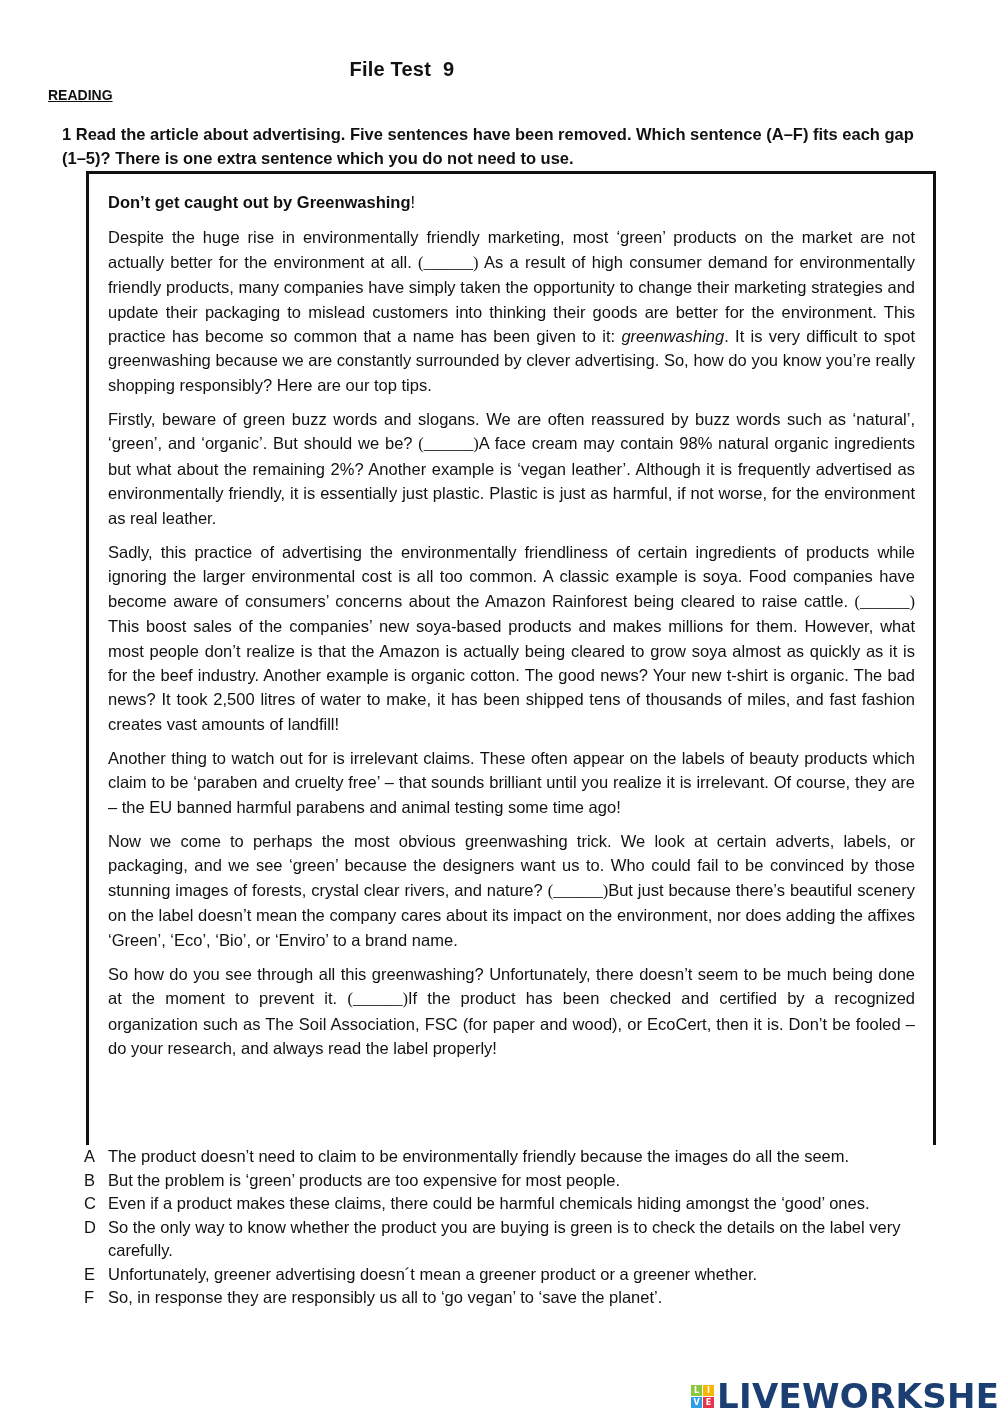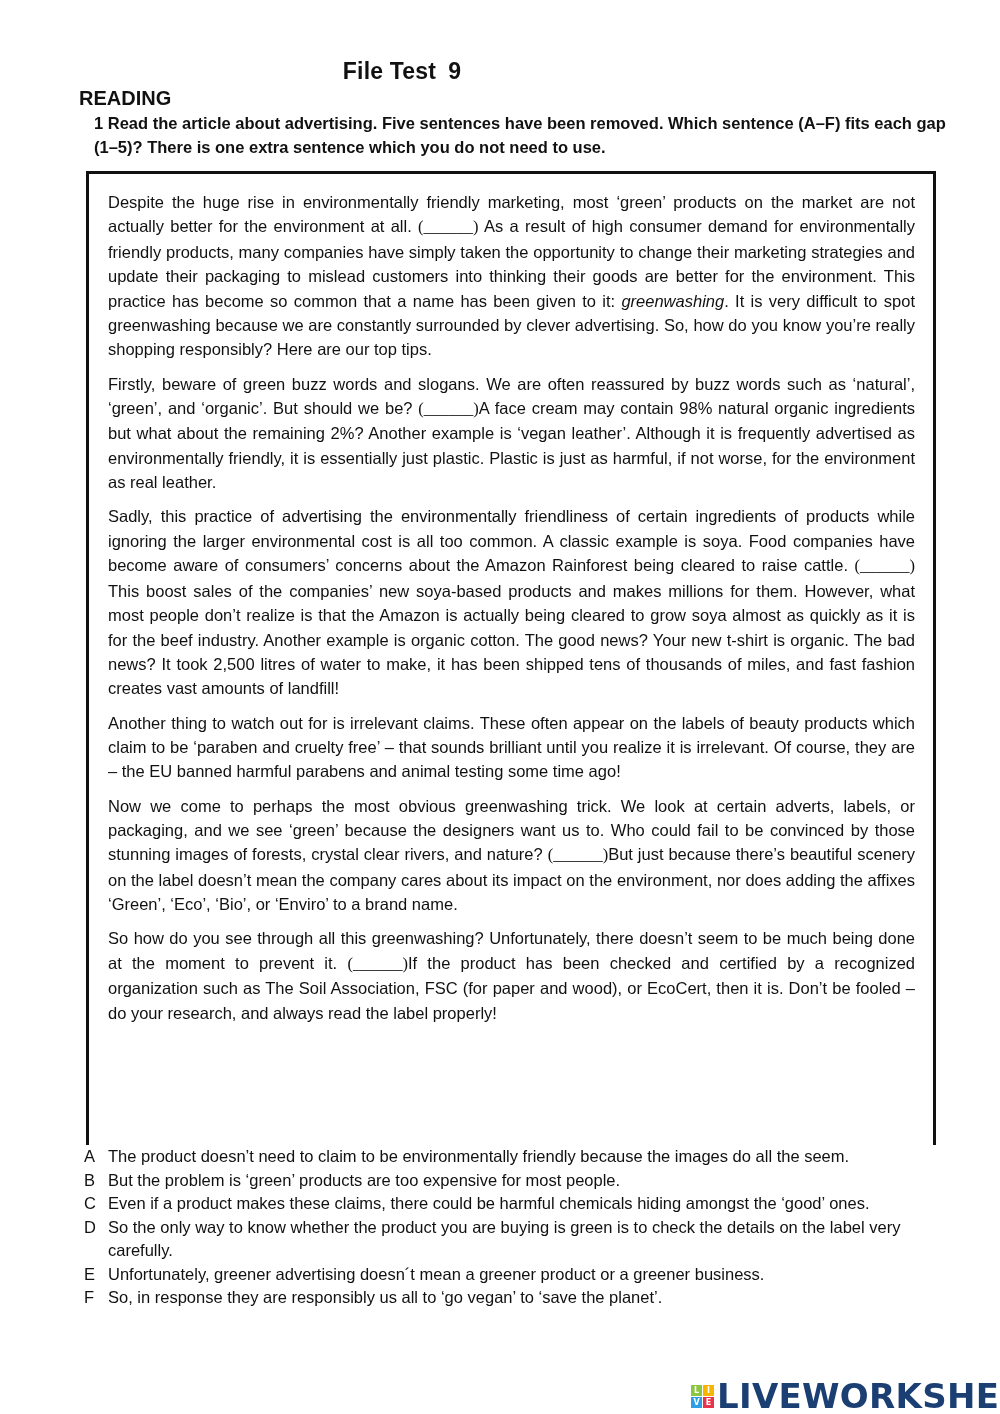--- a/index.html
+++ b/index.html
@@ -2,29 +2,29 @@
 <html><head>
 <meta charset="utf-8">
 <style>
   html, body { margin: 0; padding: 0; background: #ffffff; }
   body {
     width: 1000px; height: 1414px; position: relative; overflow: hidden;
     font-family: "Liberation Sans", sans-serif; color: #111111;
   }
   .title {
     position: absolute; top: 58px; left: 0; width: 804px; text-align: center;
-    font-weight: bold; font-size: 23px; letter-spacing: 0.2px;
+    font-weight: bold; font-size: 20px; letter-spacing: 0.2px;
   }
   .title .num { margin-left: 12px; }
   .section {
-    position: absolute; top: 87px; left: 79px; font-weight: bold; font-size: 20px;
+    position: absolute; top: 87px; left: 48px; font-weight: bold; font-size: 14px; text-decoration: underline;
   }
   .instructions {
-    position: absolute; top: 111px; left: 62px; width: 880px;
-    font-weight: bold; font-size: 16.5px; line-height: 24px; margin-left: 32px;
+    position: absolute; top: 122px; left: 62px; width: 880px;
+    font-weight: bold; font-size: 16.5px; line-height: 24px;
   }
   .article-box {
     position: absolute; top: 171px; left: 86px; width: 850px; height: 974px;
     border-top: 3px solid #111; border-left: 3px solid #111; border-right: 3px solid #111;
     box-sizing: border-box;
   }
   .article {
     position: absolute; top: 190px; left: 108px; width: 807px;
     font-size: 16.5px; line-height: 24.4px;
   }
@@ -62,20 +62,23 @@
   <span>File Test</span><span class="num">9</span>
 </div>
 
 <div class="section">READING</div>
 
 <div class="instructions">1 Read the article about advertising. Five sentences have been removed. Which sentence (A–F) fits each gap (1–5)? There is one extra sentence which you do not need to use.</div>
 
 <div class="article-box"></div>
 
 <div class="article">
+  <div class="headline">
+    <b>Don’t get caught out by Greenwashing</b><span>!</span>
+  </div>
 
   <p>
     <span>Despite the huge rise in environmentally friendly marketing, most ‘green’ products on the market are not actually better for the environment at all. </span><span class="gap">(______)</span><span> As a result of high consumer demand for environmentally friendly products, many companies have simply taken the opportunity to change their marketing strategies and update their packaging to mislead customers into thinking their goods are better for the environment. This practice has become so common that a name has been given to it: </span><i>greenwashing</i><span>. It is very difficult to spot greenwashing because we are constantly surrounded by clever advertising. So, how do you know you’re really shopping responsibly? Here are our top tips.</span>
   </p>
 
   <p>
     <span>Firstly, beware of green buzz words and slogans. We are often reassured by buzz words such as ‘natural’, ‘green’, and ‘organic’. But should we be? </span><span class="gap">(______)</span><span>A face cream may contain 98% natural organic ingredients but what about the remaining 2%? Another example is ‘vegan leather’. Although it is frequently advertised as environmentally friendly, it is essentially just plastic. Plastic is just as harmful, if not worse, for the environment as real leather.</span>
   </p>
 
   <p>
@@ -107,21 +110,21 @@
   <div class="option">
     <span class="letter">C</span>
     <span class="text">Even if a product makes these claims, there could be harmful chemicals hiding amongst the ‘good’ ones.</span>
   </div>
   <div class="option">
     <span class="letter">D</span>
     <span class="text">So the only way to know whether the product you are buying is green is to check the details on the label very carefully.</span>
   </div>
   <div class="option">
     <span class="letter">E</span>
-    <span class="text">Unfortunately, greener advertising doesn´t mean a greener product or a greener business.</span>
+    <span class="text">Unfortunately, greener advertising doesn´t mean a greener product or a greener whether.</span>
   </div>
   <div class="option">
     <span class="letter">F</span>
     <span class="text">So, in response they are responsibly us all to ‘go vegan’ to ‘save the planet’.</span>
   </div>
 </div>
 
 <div class="logo">
   <div class="logo-grid">
     <span style="background:#8cc63f">L</span>

